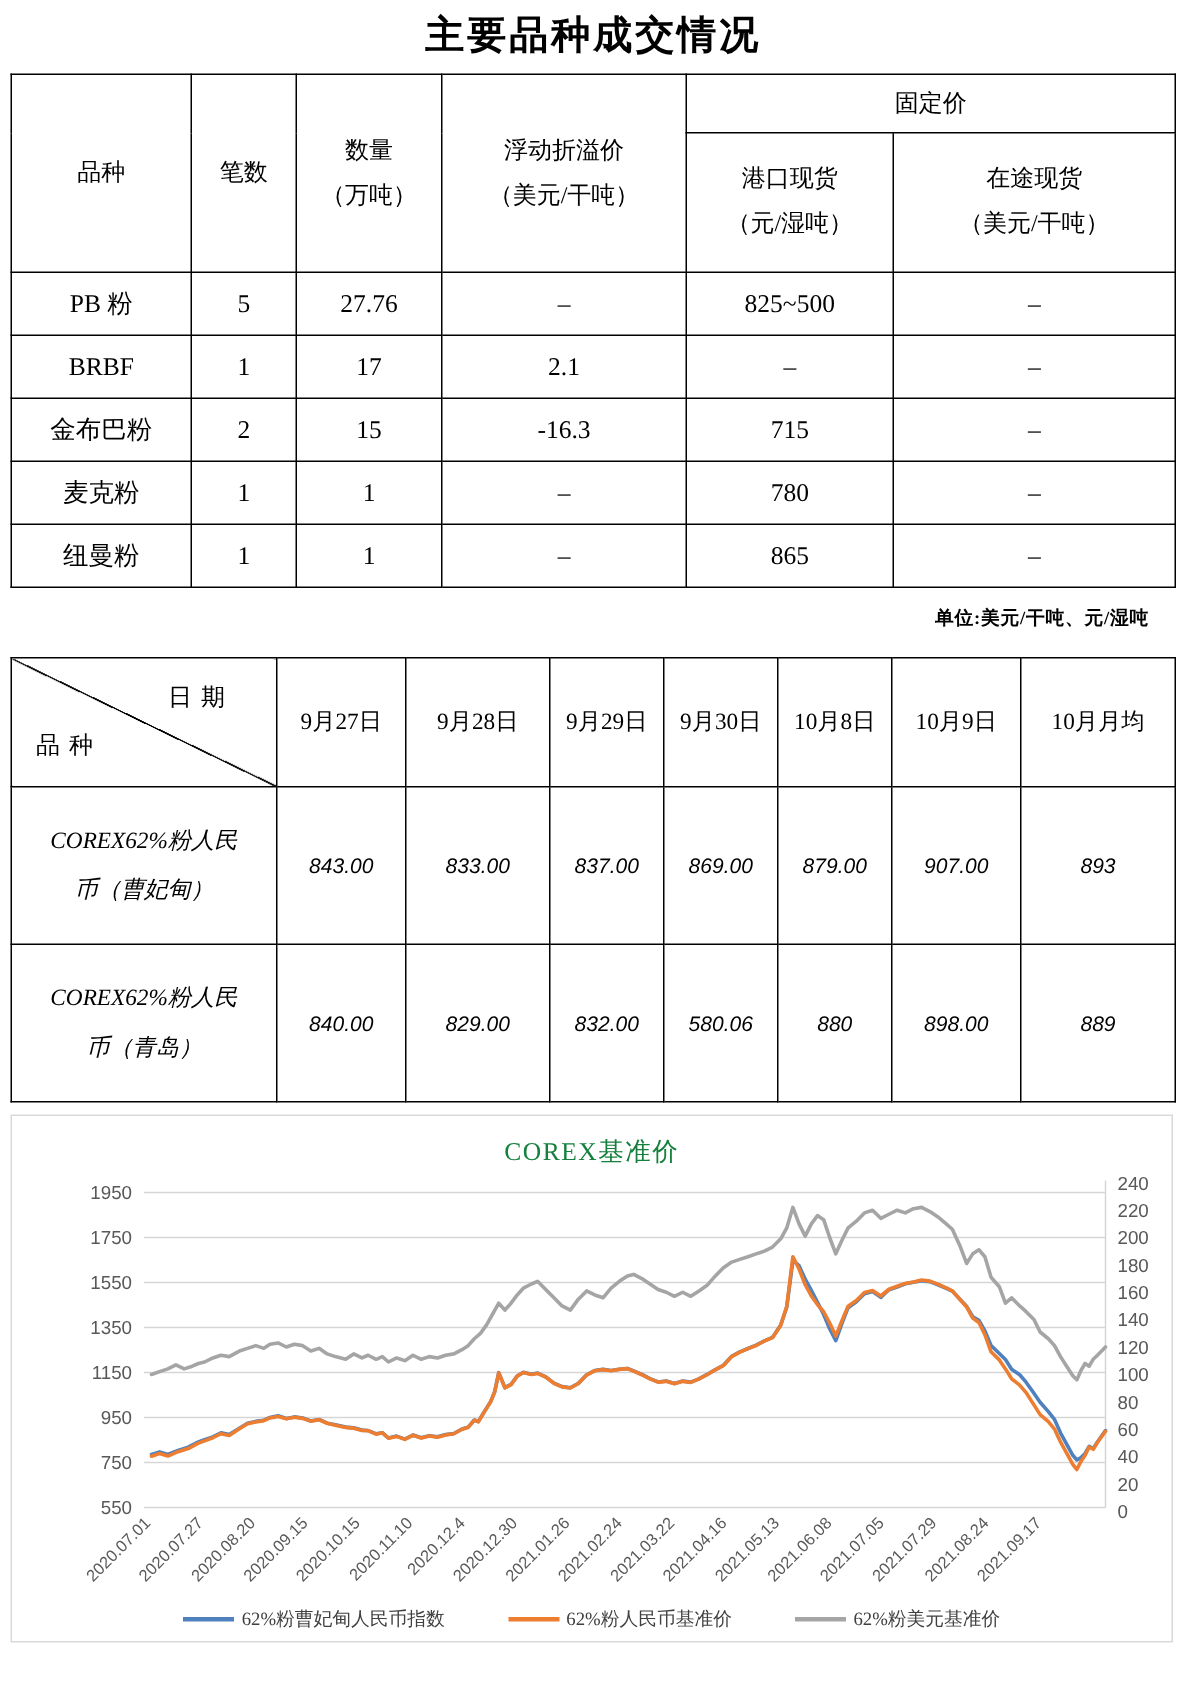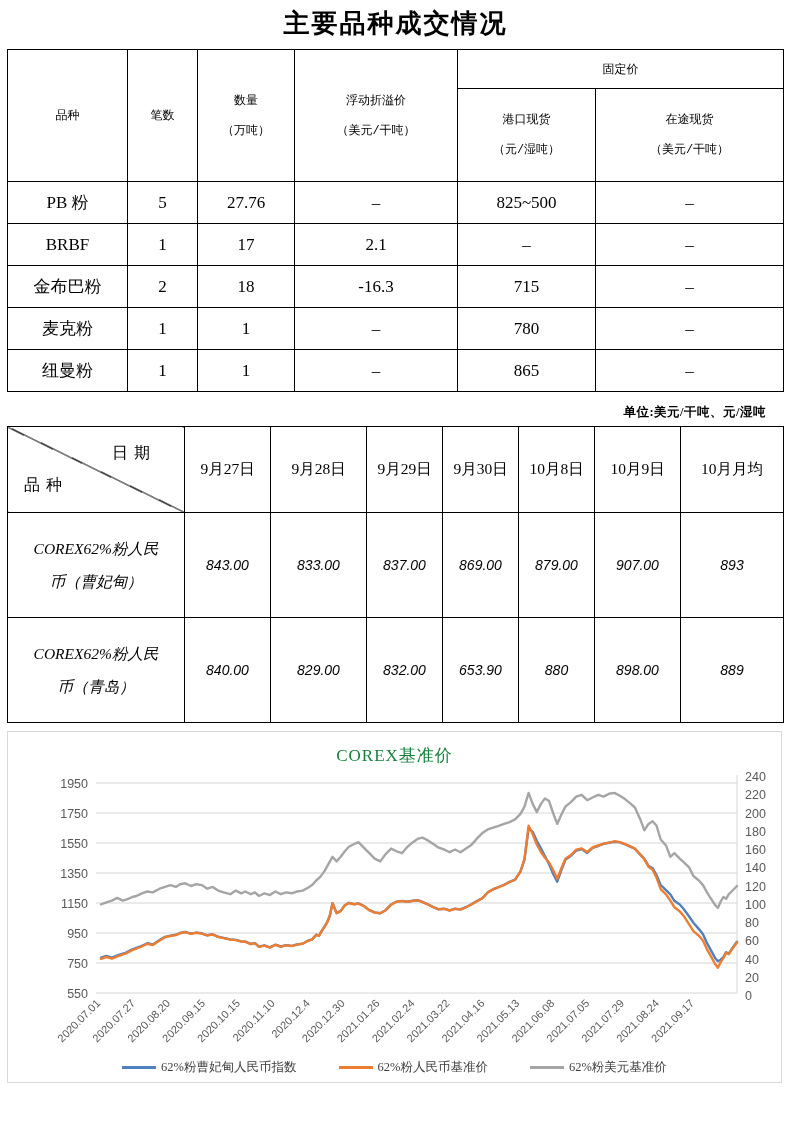--- a/index.html
+++ b/index.html
@@ -6,32 +6,32 @@
   .page{width:791px;height:1122px;background:#fff;box-sizing:border-box;padding:4px 7px 0 7px;
         font-family:"Liberation Serif","DejaVu Serif",serif;color:#000;overflow:hidden;}
   
   .doc-title{margin:2px 0 8px 0;text-align:center;font-size:26px;font-weight:bold;
              font-family:"Liberation Sans","DejaVu Sans",sans-serif;letter-spacing:2px;}
   
   table{border-collapse:collapse;table-layout:fixed;width:777px;}
   th,td{border:1.5px solid #000;text-align:center;vertical-align:middle;
         font-weight:normal;padding:0;overflow:hidden;}
   
-  #t1 th{font-size:12px;font-family:Liberation Mono, monospace;}
+  #t1 th{font-size:16px;}
   #t1 .h1row th{height:38px;}
   #t1 .h2row th{height:92px;}
   #t1 td{height:41px;font-size:17px;}
   #t1 .two-line div{line-height:30px;}
   .hline{line-height:30px;}
   
   .section-row{position:relative;height:32px;margin-top:2px;}
   .corex-heading{position:absolute;left:0;right:0;text-align:center;font-size:21px;top:2px;letter-spacing:1px;}
   .unit-note{position:absolute;right:18px;top:10px;font-size:12.5px;font-weight:600;letter-spacing:0.5px;}
   
-  #t2{}
+  #t2{margin-top:12px;}
   #t2 th.datecell{height:85px;font-size:15.5px;}
   #t2 tbody th{font-size:15.5px;line-height:33px;font-weight:normal;}
   #t2 tbody tr{height:105px;font-style:italic;}
   #t2 td{font-family:"Liberation Sans","DejaVu Sans",sans-serif;font-size:14px;}
   .diag{position:relative;background:
         linear-gradient(to top right,transparent 49.7%,#000 49.7%,#000 50.4%,transparent 50.4%);}
   .diag .tr{position:absolute;top:16px;right:28px;font-size:16px;letter-spacing:6px;}
   .diag .bl{position:absolute;bottom:16px;left:16px;font-size:16px;letter-spacing:6px;}
   
   .chart-panel{position:relative;width:775px;height:352px;margin-top:8px;border:1px solid #D9D9D9;box-sizing:border-box;background:#fff;}
@@ -96,21 +96,21 @@
           <td>BRBF</td>
           <td>1</td>
           <td>17</td>
           <td>2.1</td>
           <td>–</td>
           <td>–</td>
         </tr>
         <tr>
           <td>金布巴粉</td>
           <td>2</td>
-          <td>18</td>
+          <td>15</td>
           <td>-16.3</td>
           <td>715</td>
           <td>–</td>
         </tr>
         <tr>
           <td>麦克粉</td>
           <td>1</td>
           <td>1</td>
           <td>–</td>
           <td>780</td>
@@ -172,21 +172,21 @@
           <td>893</td>
         </tr>
         <tr>
           <th>
             <div>COREX62%粉人民</div>
             <div>币（青岛）</div>
           </th>
           <td>840.00</td>
           <td>829.00</td>
           <td>832.00</td>
-          <td>653.90</td>
+          <td>580.06</td>
           <td>880</td>
           <td>898.00</td>
           <td>889</td>
         </tr>
       </tbody>
   </table>
 
   <div class="chart-panel">
     <div class="chart-title">COREX基准价</div>
     <svg id="chart-svg" class="chart-svg" width="775" height="285" viewBox="0 0 775 285">

